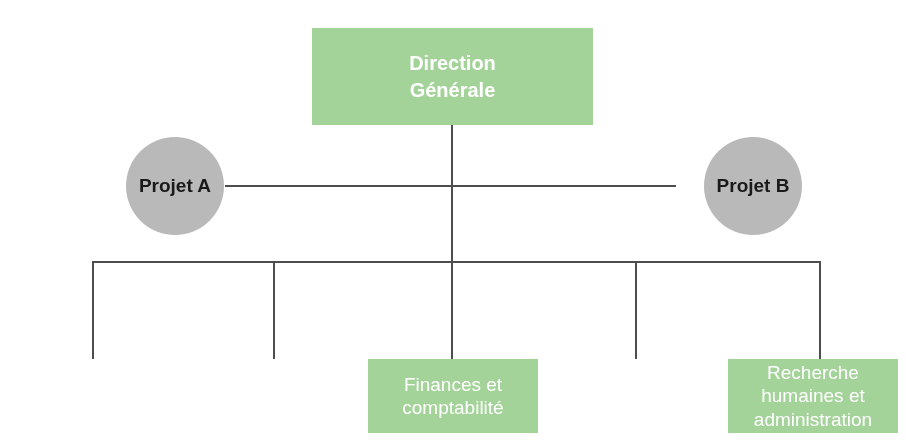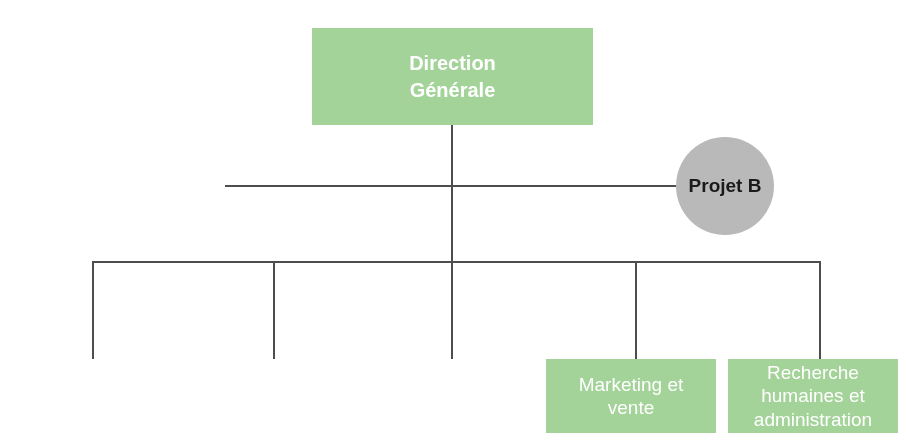--- a/index.html
+++ b/index.html
@@ -73,24 +73,27 @@
   <div class="line v" style="left:92px; top:261px; height:98px;"></div>
   <div class="line v" style="left:273px; top:261px; height:98px;"></div>
   <div class="line v" style="left:635px; top:261px; height:98px;"></div>
   <div class="line v" style="left:819px; top:261px; height:98px;"></div>
 
   <div class="node node--box node--root">
     <span class="label">Direction
 Générale</span>
   </div>
 
-  <div class="node node--circle" style="left:676px;">
+  <div class="node node--circle" style="left:126px;">
+    <span class="label">Projet A</span>
+  </div>
+  <div class="node node--circle" style="left:704px;">
     <span class="label">Projet B</span>
   </div>
 
-  <div class="node node--box node--dept" style="left:546px;">
-    <span class="label">Marketing et vente</span>
+  <div class="node node--box node--dept" style="left:368px;">
+    <span class="label">Finances et comptabilité</span>
   </div>
   <div class="node node--box node--dept" style="left:728px;">
     <span class="label">Recherche humaines et administration</span>
   </div>
 
 </div>
 
 </body></html>

